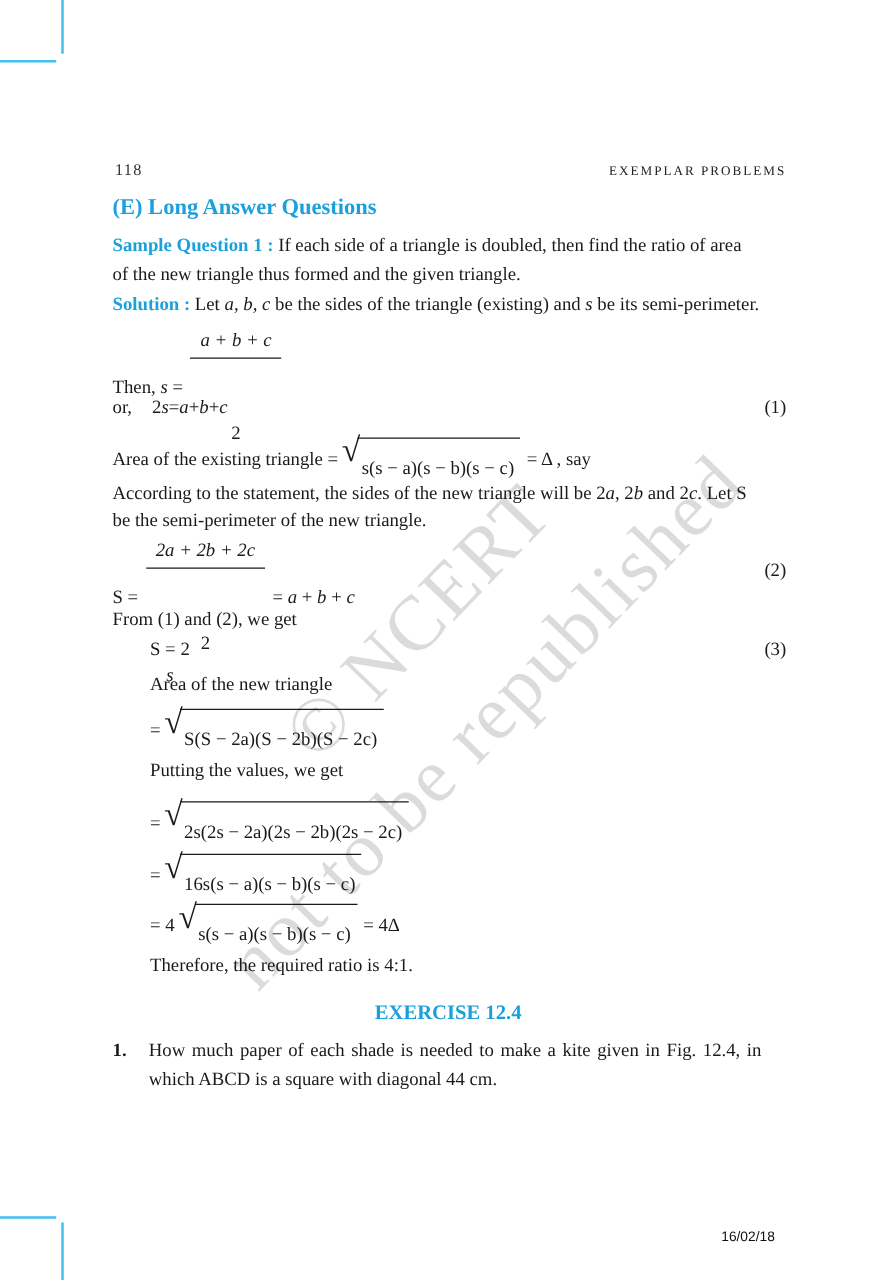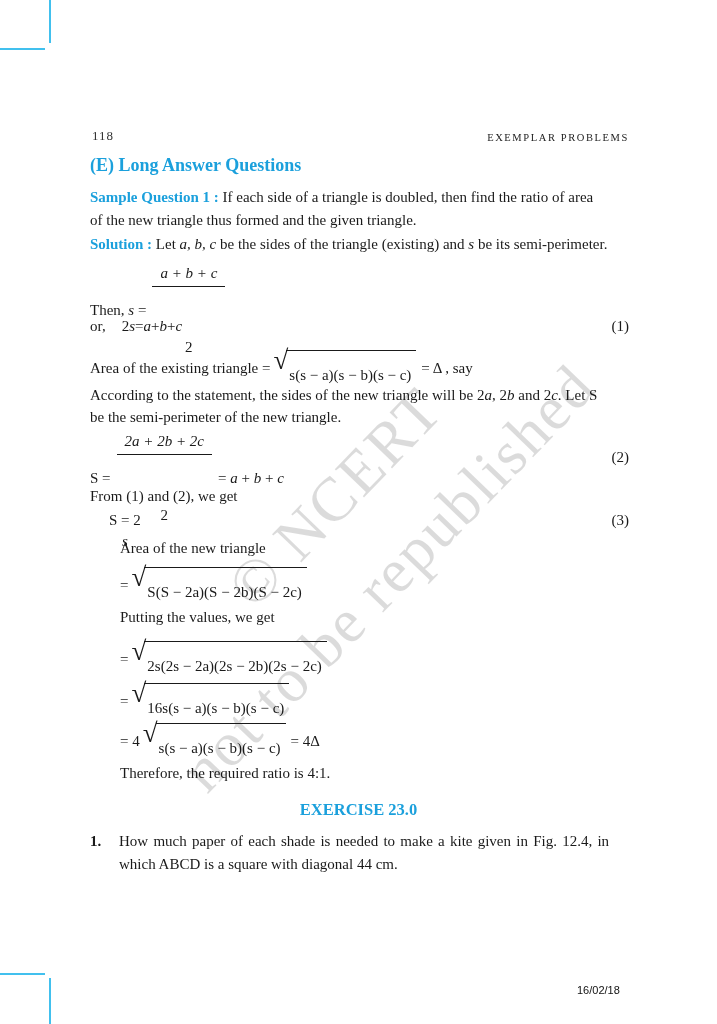--- a/index.html
+++ b/index.html
@@ -42,21 +42,21 @@
   #solution-line{left:90px;top:234px;}
   #eq-then{left:90px;top:263px;}
   #eq-or{left:90px;top:316px;}
   #eqnum-1{right:88px;top:316px;}
   #eq-area-existing{left:90px;top:350px;}
   #according-line1{left:90px;top:385px;}
   #according-line2{left:90px;top:407px;}
   #eq-S{left:90px;top:431px;}
   #eqnum-2{right:88px;top:447px;}
   #line-from{left:90px;top:486px;}
-  #eq-s2s{left:109px;top:510px;flex-direction:column;}
+  #eq-s2s{left:120px;top:510px;flex-direction:column;}
   #eqnum-3{right:88px;top:510px;}
   #line-area-new{left:120px;top:538px;}
   #eq-root-S{left:120px;top:567px;}
   #line-putting{left:120px;top:607px;}
   #eq-root-2s{left:120px;top:641px;}
   #eq-root-16s{left:120px;top:683px;}
   #eq-root-4{left:120px;top:723px;}
   #line-therefore{left:120px;top:763px;}
   #exercise-heading{left:90px;top:799px;width:537px;text-align:center;
     font-size:16.5px;font-weight:bold;color:var(--accent);}
@@ -180,20 +180,20 @@
     <span><span>= 4</span></span>
     <span class="sqrt">
       <span class="rad">√</span>
       <span class="radicand">s(s − a)(s − b)(s − c)</span>
     </span>
     <span class="after"><span>= 4Δ</span></span>
   </div>
 
   <div class="line" id="line-therefore">Therefore, the required ratio is 4:1.</div>
 
-  <div class="line" id="exercise-heading">EXERCISE 23.0</div>
+  <div class="line" id="exercise-heading">EXERCISE 12.4</div>
   <span class="line" id="q1-number">1.</span>
   <div class="line" id="q1-line1">How much paper of each shade is needed to make a kite given in Fig. 12.4, in</div>
   <div class="line" id="q1-line2">which ABCD is a square with diagonal 44 cm.</div>
 
   <span class="ftr" id="footer-date">16/02/18</span>
 
 </div>
 
 </body></html>

